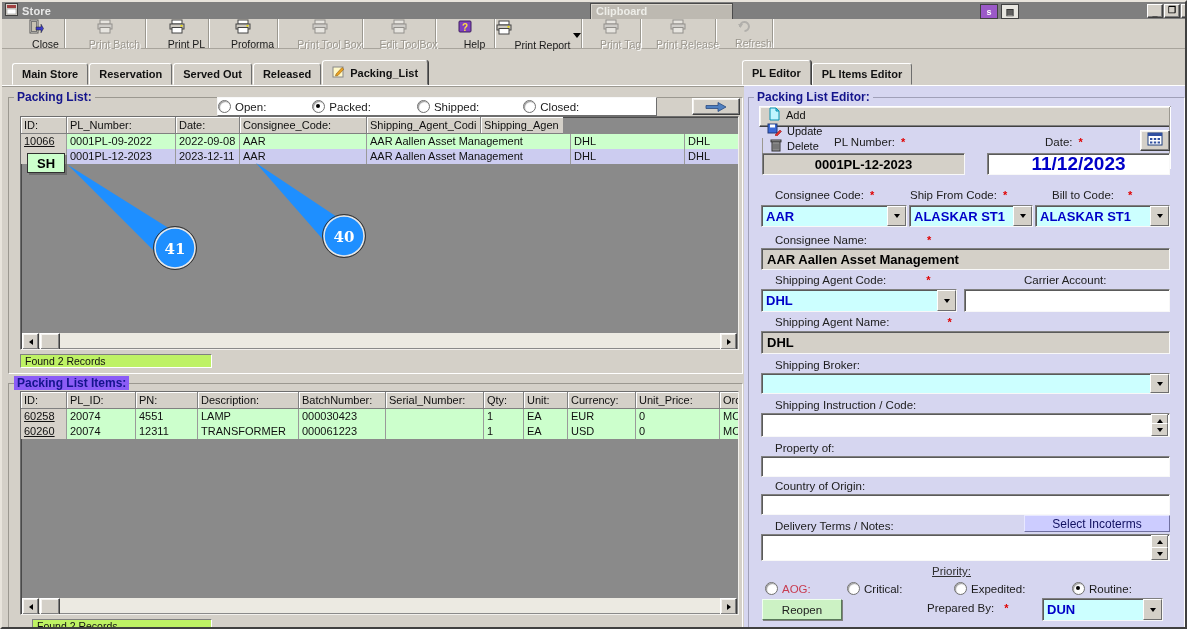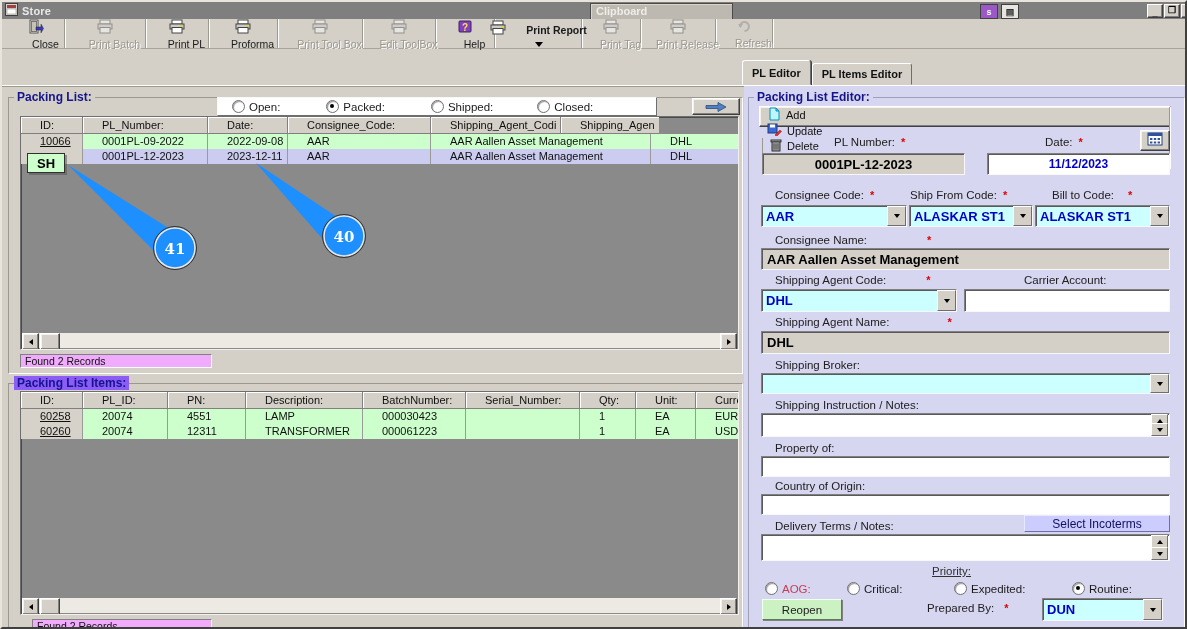--- a/index.html
+++ b/index.html
@@ -35,34 +35,34 @@
        display:flex;align-items:center;margin-right:1px;}
   .tab.active{height:23px;margin-top:-3px;box-shadow:1px 0 0 #404040;}
   .tabline{left:0;top:83px;width:100%;height:2px;border-top:1px solid #FFF;border-bottom:1px solid #9B9890;}
   
   .grouptitle{font-size:12px;font-weight:bold;color:#14148C;background:inherit;padding:0 3px;}
   
   .grid{background:#8A8A8A;border:1px solid;border-color:#6E6E6E #F2F0EC #F2F0EC #6E6E6E;
         box-shadow:inset 1px 1px 0 #4A4A4A;overflow:hidden;}
   .grow{display:flex;height:15px;line-height:15px;font-size:11px;color:#101010;}
   .grow.hdr{height:17px;line-height:17px;}
-  .grow .c{overflow:hidden;white-space:nowrap;padding-left:19px;border-right:1px solid #9A9A9A;flex:none;}
+  .grow .c{overflow:hidden;white-space:nowrap;padding-left:3px;border-right:1px solid #9A9A9A;flex:none;}
   .grow.hdr .c{background:#D4D0C8;border-right:1px solid #808080;border-bottom:1px solid #808080;
         box-shadow:inset 1px 1px 0 #FFF;}
   .rowgreen .c{background:#CCFFCC;}
   .rowlav .c{background:#CCCCF0;}
   .idcell{background:#D6D2CA !important;text-decoration:underline;}
   .hscroll{position:absolute;left:1px;right:1px;bottom:1px;height:15px;background:#ECEAE2;display:flex;}
   .sb-btn{width:15px;height:15px;flex:none;display:flex;align-items:center;justify-content:center;}
   .sb-thumb{width:18px;height:15px;flex:none;margin-left:1px;}
   .tri-l{width:0;height:0;border:4px solid transparent;border-right:5px solid #000;margin-right:3px;}
   .tri-r{width:0;height:0;border:4px solid transparent;border-left:5px solid #000;margin-left:3px;}
   .tri-d{width:0;height:0;border:4px solid transparent;border-top:5px solid #000;margin-top:3px;}
   .tri-u{width:0;height:0;border:4px solid transparent;border-bottom:5px solid #000;margin-bottom:3px;}
-  .statusbox{background:#f0abfc;border:1px solid;border-color:#808080 #FFF #FFF #808080;
+  .statusbox{background:#bef264;border:1px solid;border-color:#808080 #FFF #FFF #808080;
         font-size:10.5px;color:#111;line-height:13px;padding-left:4px;white-space:nowrap;overflow:hidden;}
   
   #radiostrip{display:flex;align-items:center;background:#FFFFFF;border:1px solid;
         border-color:#F8F8F8 #6E6E6E #6E6E6E #F8F8F8;}
   .radio{display:flex;align-items:center;font-size:11.5px;color:#1a1a1a;}
   .rdot{width:11px;height:11px;border-radius:50%;background:#FFF;border:1px solid #707070;
         box-shadow:inset 1px 1px 1px #9a9a9a;margin-right:4px;position:relative;flex:none;}
   .radio.sel .rdot::after{content:"";position:absolute;left:3px;top:3px;width:4px;height:4px;
         border-radius:50%;background:#000;}
   
@@ -174,21 +174,21 @@
       <span class="lbl">Edit ToolBox</span>
     </div>
     <div class="tb-btn" style="width:58px;">
       <span class="ic"><svg width="15" height="15" viewBox="0 0 15 15">
             <rect x="1" y="2" width="12" height="11" rx="1" fill="#8040C0" stroke="#402060"></rect>
             <text x="7" y="11.5" text-anchor="middle" font-size="10" font-weight="bold" fill="#FFE040" font-family="Liberation Sans,sans-serif">?</text>
           </svg></span>
       <span class="lbl">Help</span>
     </div>
     <div class="tb-btn" style="width:86px;flex-direction:row;flex-wrap:wrap;justify-content:center;">
-      <span style="display:flex;flex-direction:row;align-items:center;font-weight:bold;">
+      <span style="display:flex;flex-direction:column;">
         <span class="ic"><svg width="18" height="15" viewBox="0 0 18 15">
               <rect x="4" y="1" width="10" height="4" fill="#fff" stroke="#444"></rect>
               <rect x="2" y="5" width="14" height="5" fill="#CFCBC2" stroke="#444"></rect>
               <rect x="12.5" y="6" width="2" height="1.6" fill="#E8D800"></rect>
               <rect x="4" y="8.5" width="10" height="5.5" fill="#fff" stroke="#444"></rect>
             </svg></span>
         <span class="lbl">Print Report</span>
       </span>
       <span class="dd tri-d"></span>
     </div>
@@ -212,35 +212,56 @@
     </div>
     <div class="tb-btn disabled" style="width:56px;">
       <span class="ic"><svg width="15" height="14" viewBox="0 0 15 14">
             <path d="M3 8 A4.5 4.5 0 1 1 7.5 12" fill="none" stroke="#B8860B" stroke-width="2"></path>
             <path d="M1 5 L6 5 L3.5 9 Z" fill="#B8860B"></path>
           </svg></span>
       <span class="lbl">Refresh</span>
     </div>
   </div>
 
+  <div class="abs" style="left:10px;top:61px;display:flex;align-items:flex-end;height:22px;">
+    <div class="tab">
+        <span>Main Store</span>
+      </div>
+    <div class="tab">
+        <span>Reservation</span>
+      </div>
+    <div class="tab">
+        <span>Served Out</span>
+      </div>
+    <div class="tab">
+        <span>Released</span>
+      </div>
+    <div class="tab active">
+      <span class="ic" style="margin-right:5px;"><svg width="13" height="13" viewBox="0 0 13 13">
+            <rect x="1" y="2" width="10" height="10" fill="#FFF8C8" stroke="#888"></rect>
+            <path d="M4 9 L10 2.5 L11.8 4.2 L6 10.5 L3.5 11 Z" fill="#E8A020" stroke="#805010" stroke-width="0.5"></path>
+          </svg></span>
+      <span>Packing_List</span>
+    </div>
+  </div>
   <div class="abs" style="left:740px;top:61px;display:flex;align-items:flex-end;height:22px;">
     <div class="tab active">
         <span>PL Editor</span>
       </div>
     <div class="tab">
         <span>PL Items Editor</span>
       </div>
   </div>
   <div class="abs tabline"></div>
 
   <div class="abs groove" style="left:6px;top:95px;width:735px;height:277px;"></div>
   <div class="abs grouptitle" style="left:12px;top:88px;background:#D4D0C8;">Packing List:</div>
 
   <div class="abs" id="radiostrip" style="left:215px;top:95px;width:440px;height:19px;">
-    <div class="radio" style="margin-left:14px;">
+    <div class="radio" style="">
       <span class="rdot"></span>
         <span>Open:</span>
     </div>
     <div class="radio sel" style="margin-left:46px;">
       <span class="rdot"></span>
         <span>Packed:</span>
     </div>
     <div class="radio" style="margin-left:46px;">
       <span class="rdot"></span>
         <span>Shipped:</span>
@@ -408,21 +429,21 @@
             <rect x="3" y="6" width="2.4" height="2"></rect>
             <rect x="6.8" y="6" width="2.4" height="2"></rect>
             <rect x="10.6" y="6" width="2.4" height="2"></rect>
             <rect x="3" y="9.5" width="2.4" height="2"></rect>
             <rect x="6.8" y="9.5" width="2.4" height="2"></rect>
             <rect x="10.6" y="9.5" width="2.4" height="2"></rect>
           </g>
         </svg></span>
   </div>
   <div class="abs rofield" style="left:760px;top:151px;width:203px;height:22px;justify-content:center;">0001PL-12-2023</div>
-  <div class="abs whfield" style="left:985px;top:151px;width:183px;height:22px;display:flex;align-items:center;justify-content:center;font-weight:bold;font-size:12px;color:#0000C8;text-align:right;">11/12/2023</div>
+  <div class="abs whfield" style="left:985px;top:151px;width:183px;height:22px;display:flex;align-items:center;justify-content:center;font-weight:bold;font-size:19px;color:#0000C8;text-align:right;">11/12/2023</div>
 
   <div class="abs flabel" style="left:773px;top:187px;">
     <span>Consignee Code:</span><span class="req">*</span></div>
   <div class="abs flabel" style="left:908px;top:187px;">
     <span>Ship From Code:</span><span class="req">*</span></div>
   <div class="abs flabel" style="left:1050px;top:187px;">
     <span>Bill to Code:</span><span class="req" style="margin-left:14px;">*</span></div>
 
   <div class="abs combo" style="left:759px;top:203px;width:146px;height:22px;">
     <span class="cv">AAR</span>
@@ -468,21 +489,21 @@
   <div class="abs flabel" style="left:773px;top:357px;">
     <span>Shipping Broker:</span></div>
   <div class="abs combo" style="left:759px;top:371px;width:409px;height:21px;">
     <span class="cv"></span>
     <span class="combo-btn">
         <span class="tri-d" style="border-width:3px;border-top-width:4px;"></span>
       </span>
   </div>
 
   <div class="abs flabel" style="left:773px;top:397px;">
-    <span>Shipping Instruction / Notes:</span></div>
+    <span>Shipping Instruction / Code:</span></div>
   <div class="abs whfield" style="left:759px;top:411px;width:409px;height:24px;">
     <input class="bare" style="width: calc(100% - 18px);" value="">
     <span class="spin" style="top:0;">
         <span class="tri-u" style="border-width:3px;border-bottom-width:4px;"></span>
       </span>
     <span class="spin" style="bottom:0;">
         <span class="tri-d" style="border-width:3px;border-top-width:4px;"></span>
       </span>
   </div>
 

